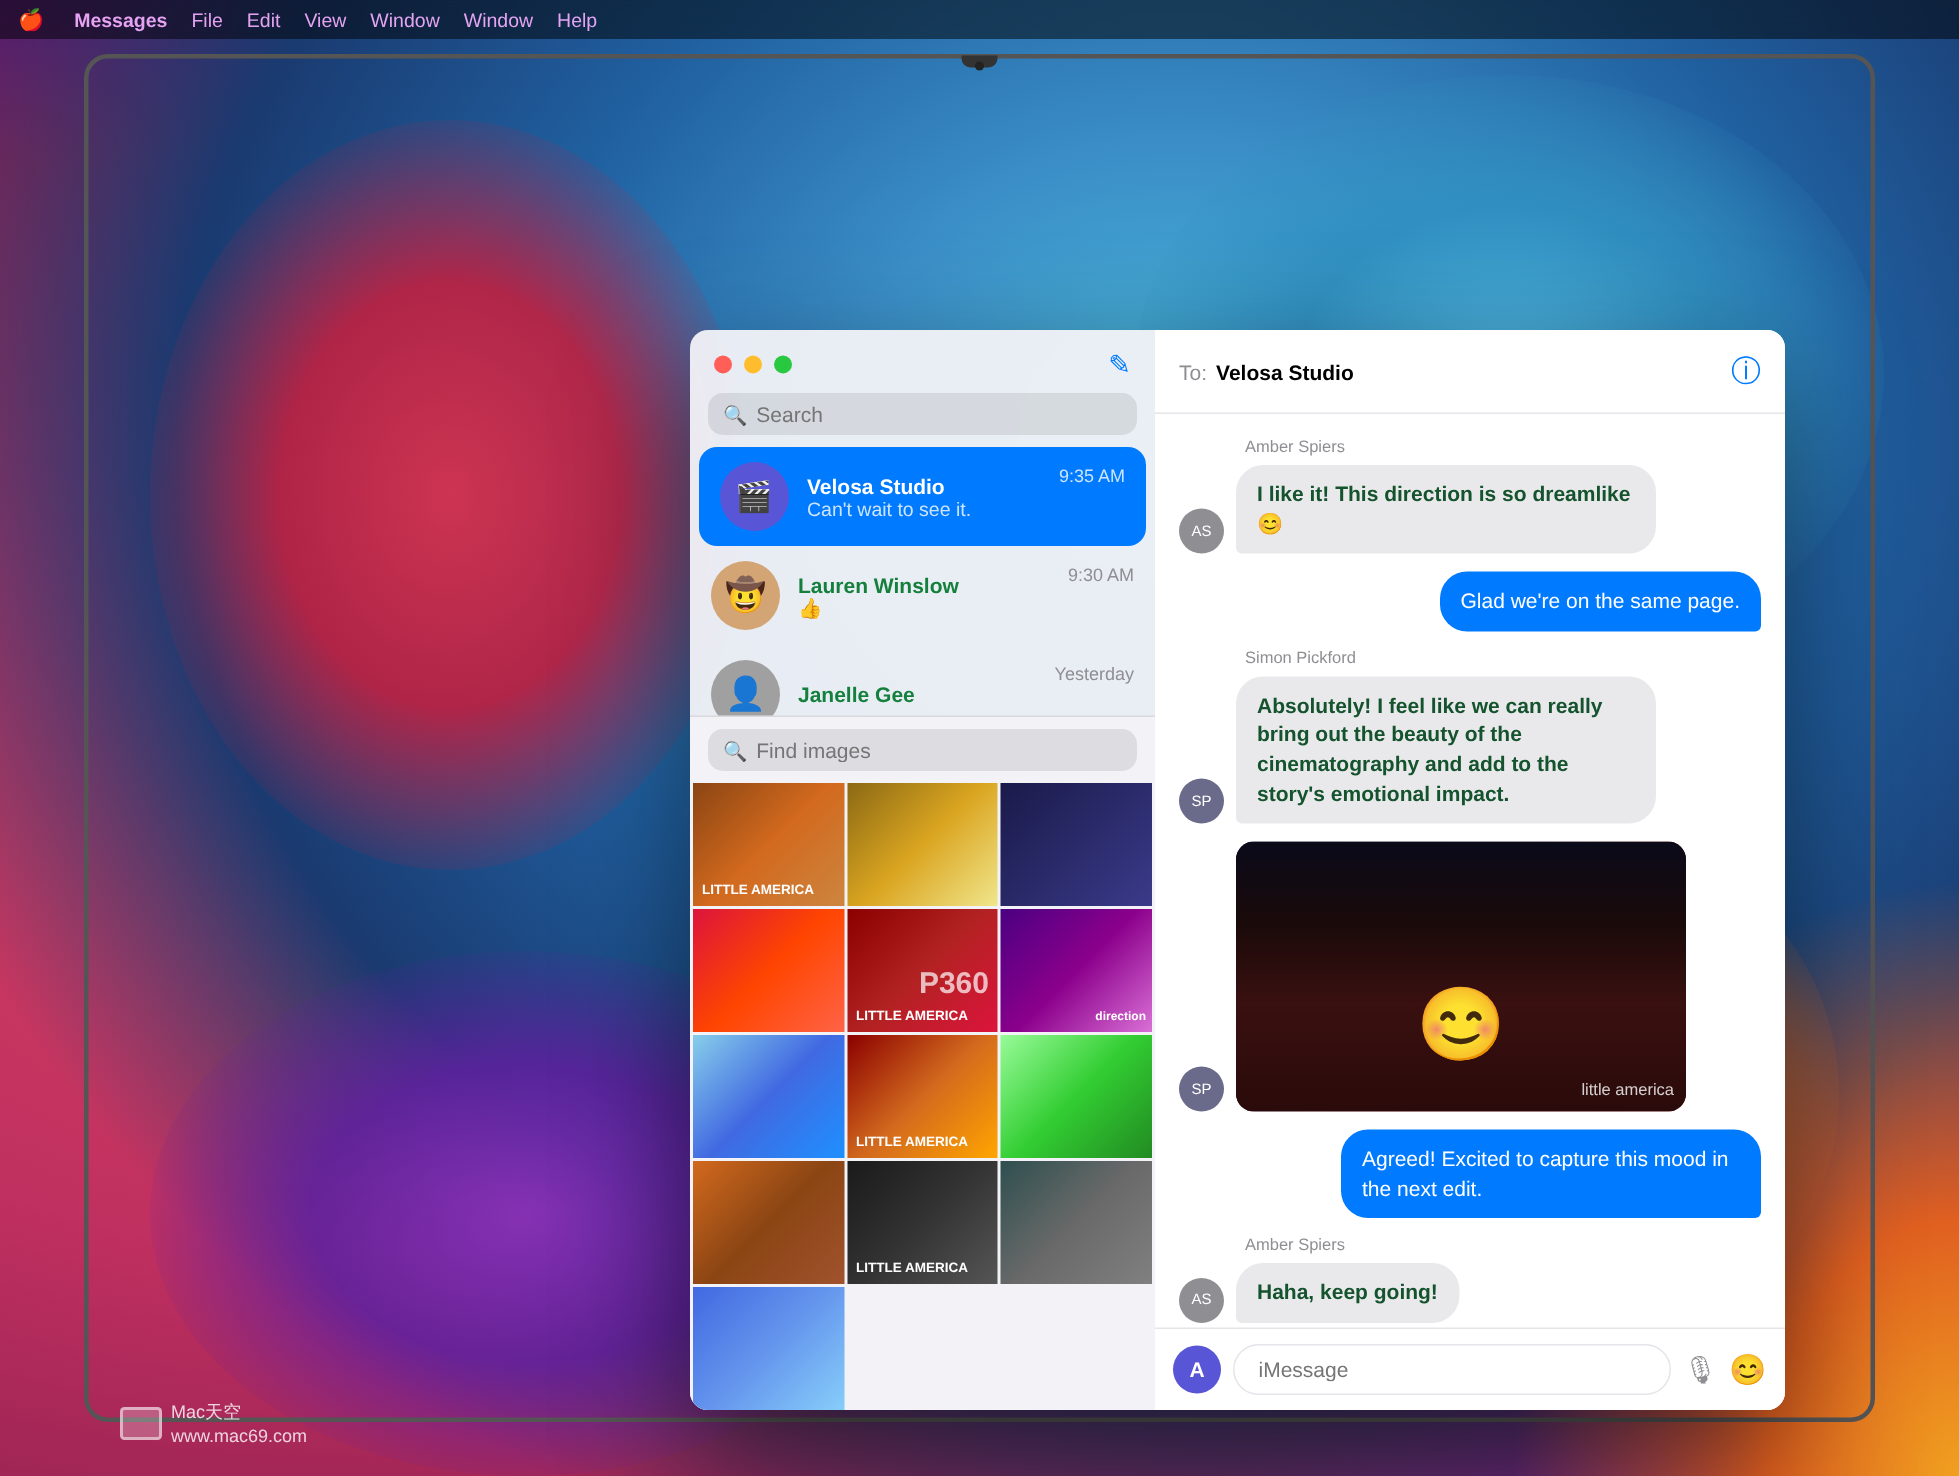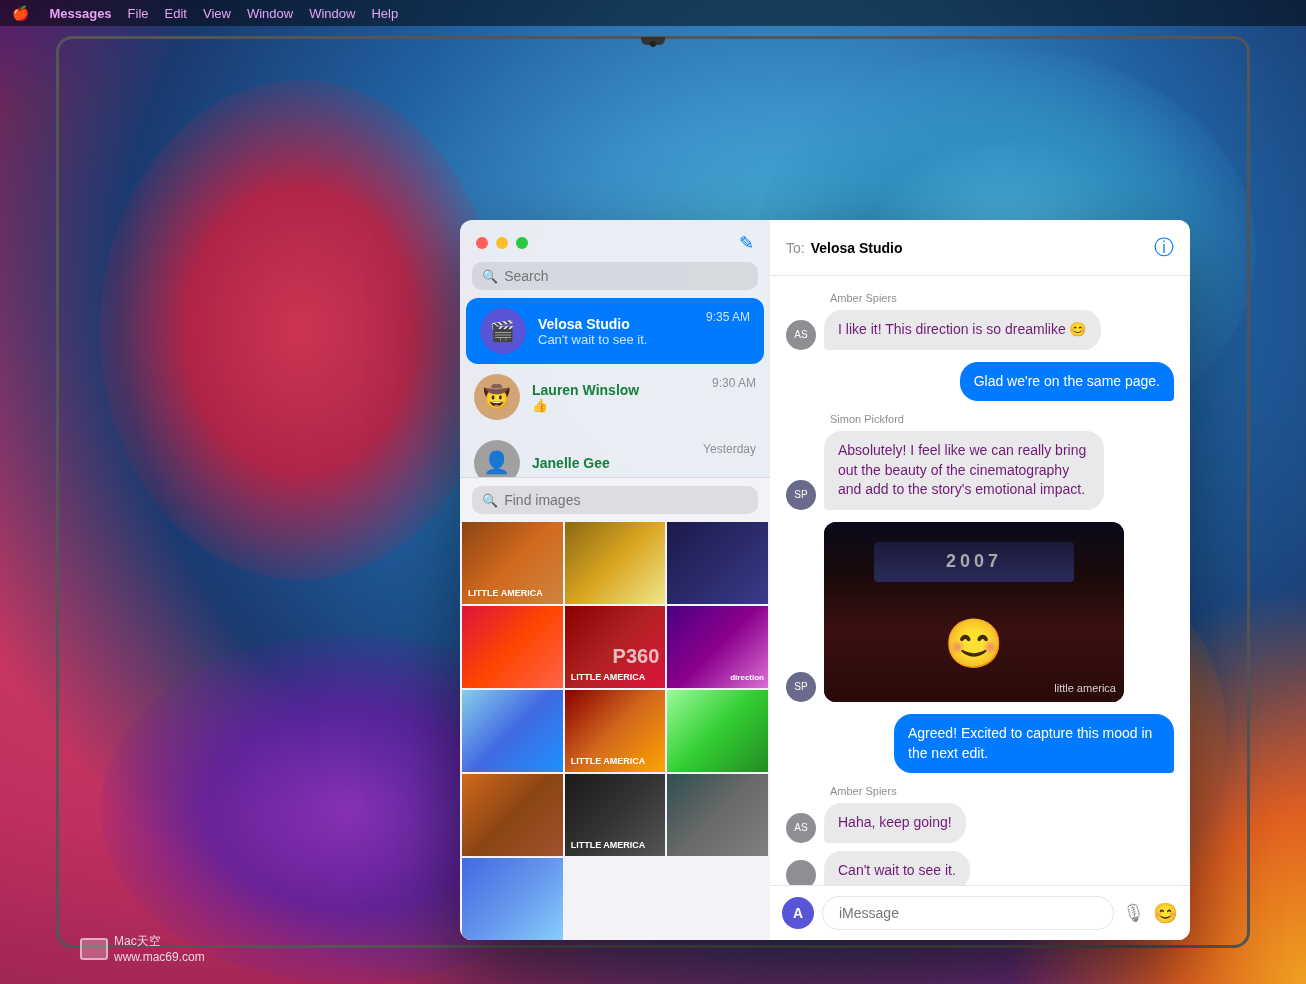--- a/index.html
+++ b/index.html
@@ -334,22 +334,23 @@
     }
     .bubble {
       max-width: 280px;
       padding: 10px 14px;
       border-radius: 18px;
       font-size: 14px;
       line-height: 1.4;
     }
     .bubble.incoming {
       background: #e9e9eb;
-      color: #701a75;
+      color: #14532d;
       border-bottom-left-radius: 4px;
+      font-weight: bold;
     }
     .bubble.outgoing {
       background: #007aff;
       color: white;
       border-bottom-right-radius: 4px;
     }
 
     .gif-message {
       border-radius: 12px;
       overflow: hidden;
@@ -720,23 +721,20 @@
 
       <div class="message-group">
         <div class="message-row">
           <div class="message-avatar-small" style="background:#6a6a8a;">
             <span style="font-size:10px;color:white;">SP</span>
           </div>
           <div class="gif-message">
             <div class="gif-message-img">
 
               <div style="position:absolute;inset:0;background:linear-gradient(to bottom, #0a0a1a 0%, #1a0a0a 30%, #3a1010 60%, #2a0a0a 100%);"></div>
-              <div style="position:absolute;top:20px;left:50%;transform:translateX(-50%);width:200px;height:40px;background:linear-gradient(#1a1a3a,#2a2a5a);border-radius:4px;display:flex;align-items:center;justify-content:center;">
-                <span style="color:#aaa;font-size:18px;font-weight:700;letter-spacing:4px;">2007</span>
-              </div>
               <div style="position:absolute;bottom:30px;left:50%;transform:translateX(-50%);font-size:48px;">😊</div>
               <div class="gif-watermark">little america</div>
             </div>
           </div>
         </div>
       </div>
 
       <div class="message-group">
         <div class="message-row outgoing">
           <div class="bubble outgoing">Agreed! Excited to capture this mood in the next edit.</div>

